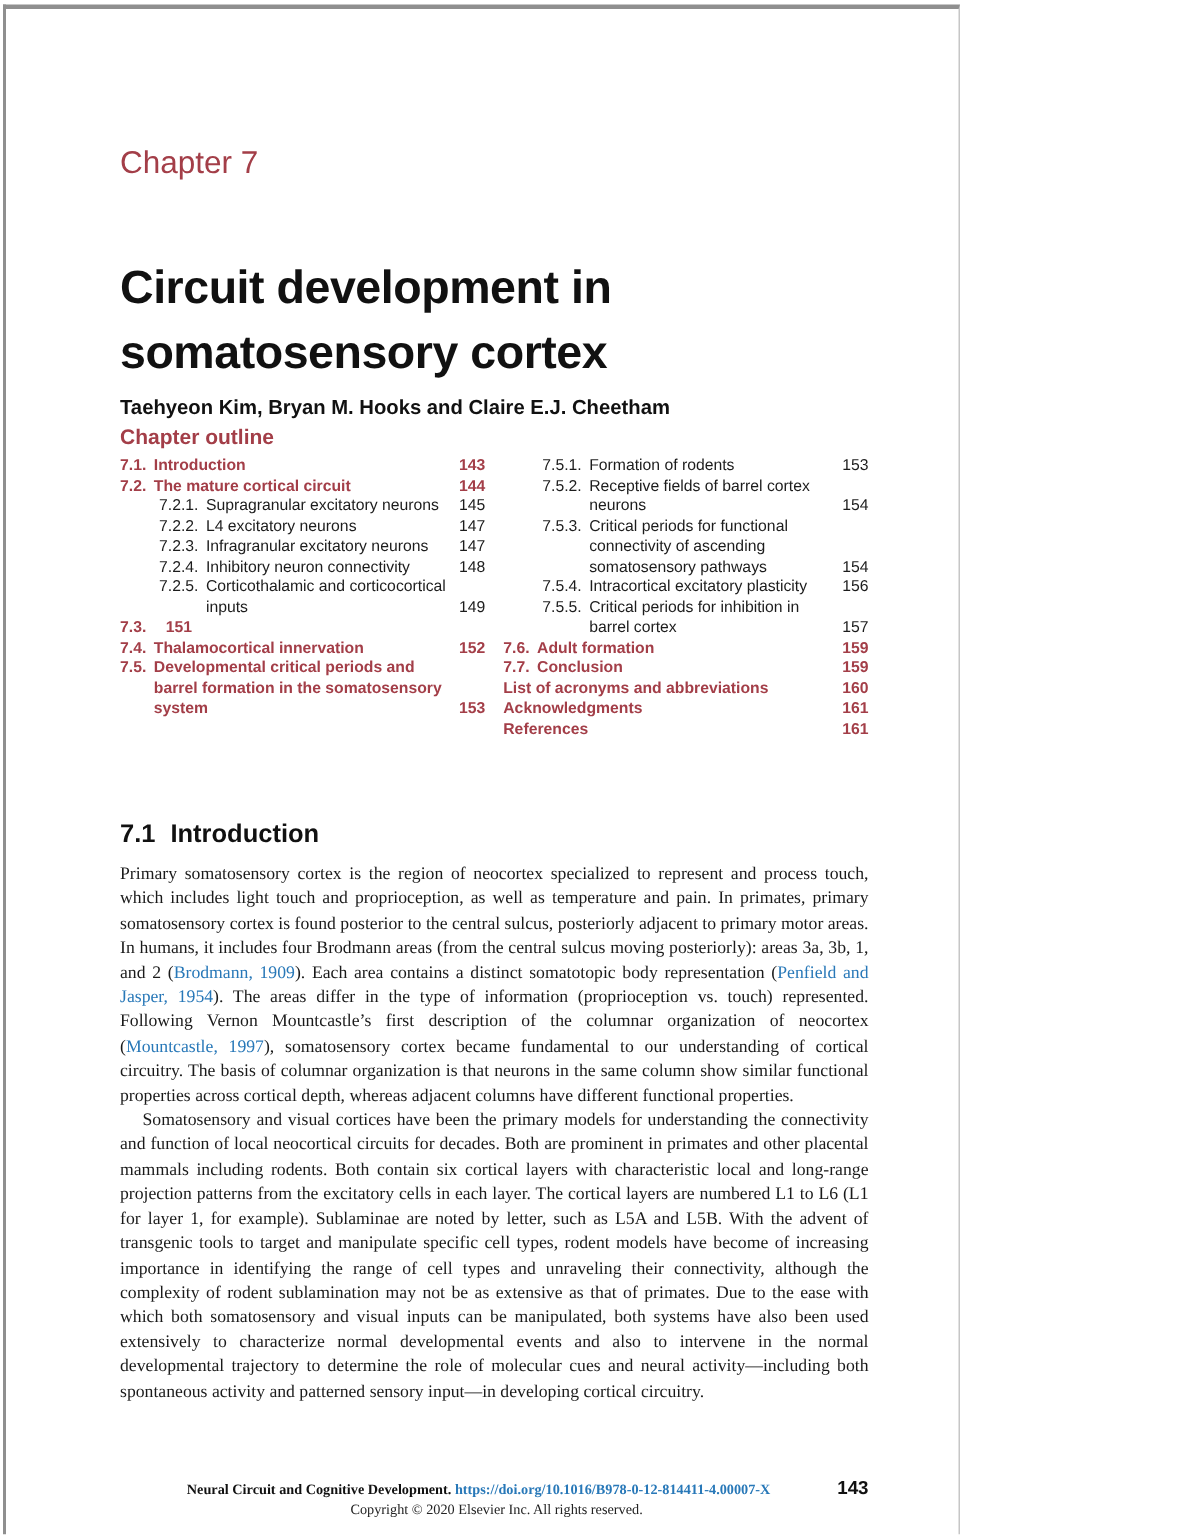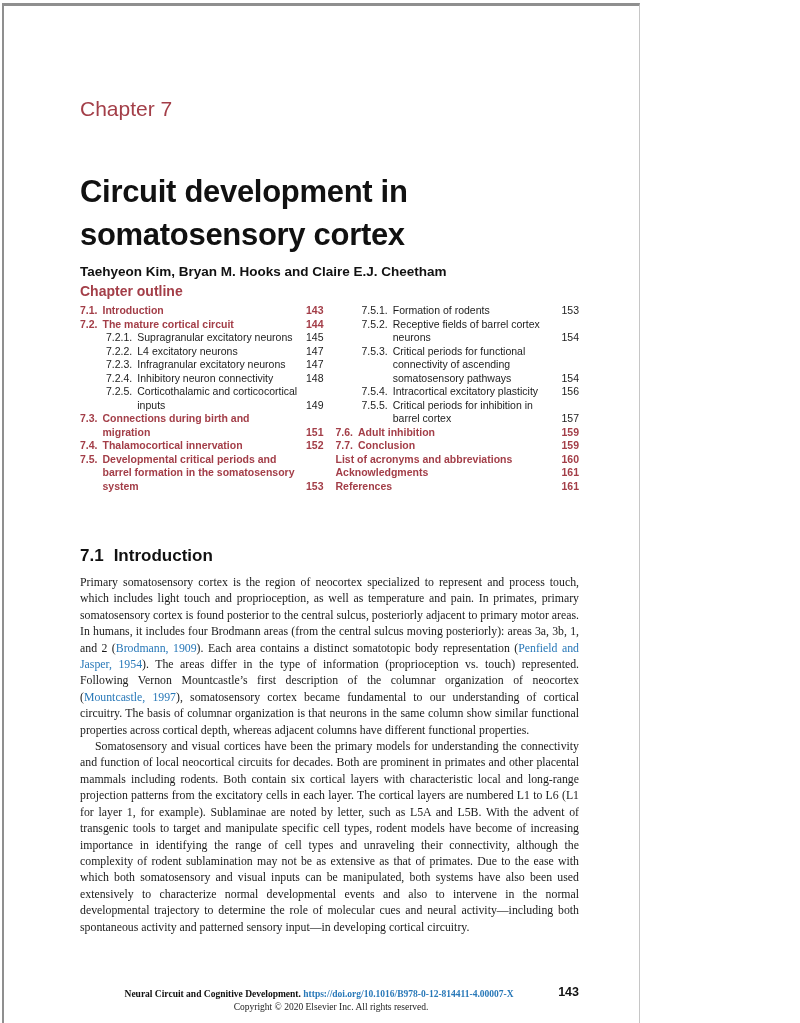--- a/index.html
+++ b/index.html
@@ -188,21 +188,20 @@
               <span class="o-label">Inhibitory neuron connectivity</span>
               <span class="o-page">148</span>
             </div>
             <div class="o-row sub">
               <span class="o-num">7.2.5.</span>
               <span class="o-label">Corticothalamic and corticocortical inputs</span>
               <span class="o-page">149</span>
             </div>
             <div class="o-row main">
               <span class="o-num">7.3.</span>
-              <span class="o-label">Connections during birth and migration</span>
               <span class="o-page">151</span>
             </div>
             <div class="o-row main">
               <span class="o-num">7.4.</span>
               <span class="o-label">Thalamocortical innervation</span>
               <span class="o-page">152</span>
             </div>
             <div class="o-row main">
               <span class="o-num">7.5.</span>
               <span class="o-label">Developmental critical periods and barrel formation in the somatosensory system</span>
@@ -230,21 +229,21 @@
               <span class="o-label">Intracortical excitatory plasticity</span>
               <span class="o-page">156</span>
             </div>
             <div class="o-row sub">
               <span class="o-num">7.5.5.</span>
               <span class="o-label">Critical periods for inhibition in barrel cortex</span>
               <span class="o-page">157</span>
             </div>
             <div class="o-row main">
               <span class="o-num">7.6.</span>
-              <span class="o-label">Adult inhibition</span>
+              <span class="o-label">Adult formation</span>
               <span class="o-page">159</span>
             </div>
             <div class="o-row main">
               <span class="o-num">7.7.</span>
               <span class="o-label">Conclusion</span>
               <span class="o-page">159</span>
             </div>
             <div class="o-row main">
               <span class="o-label">List of acronyms and abbreviations</span>
               <span class="o-page">160</span>

